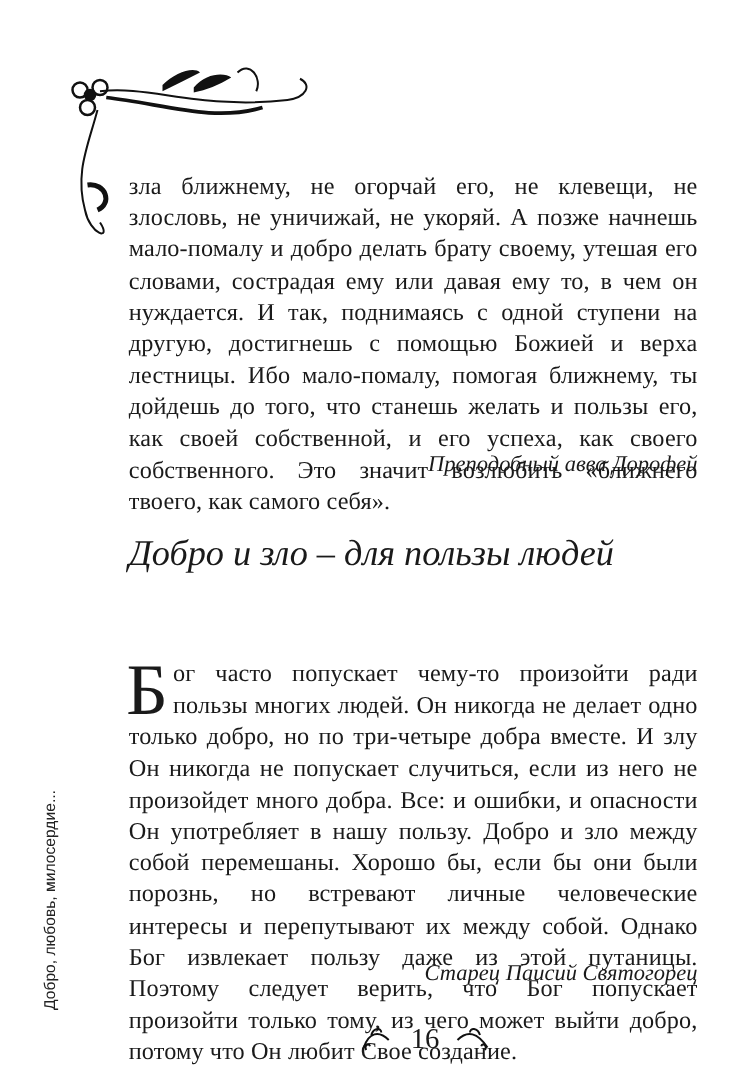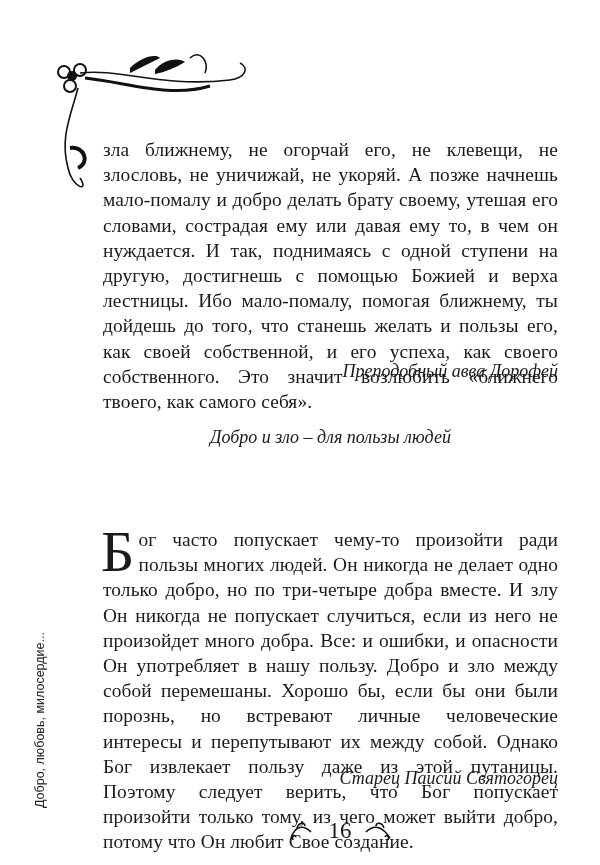--- a/index.html
+++ b/index.html
@@ -15,22 +15,22 @@
   }
   .text-block p { margin: 0; }
   #block1 { top: 97px; }
   .attribution {
     position: absolute; right: 42px; font-family: "Liberation Serif", serif;
     font-style: italic; font-size: 18px; margin-left: 36px;
   }
   #attr1 { top: 361px; }
   #attr2 { top: 768px; }
   .section-title {
-    position: absolute; top: 427px; left: 103px; width: 455px; text-align: center;
-    font-family: "Liberation Serif", serif; font-style: italic; font-size: 18px;
+    position: absolute; top: 427px; left: 103px; width: 455px; 
+    font-family: "Liberation Serif", serif; font-style: italic; font-size: 29px;
   }
   #block2 { top: 487px; left: 103px; }
   .dropcap {
     float: left; font-size: 58px; line-height: 46px; margin: 2px 4px 0 -2px;
     font-family: "Liberation Serif", serif;
   }
   .side-label {
     position: absolute; left: 33px; top: 808px; transform-origin: left top;
     transform: rotate(-90deg); font-family: "Liberation Sans", sans-serif; font-size: 12.5px;
     white-space: nowrap; color: #222;

